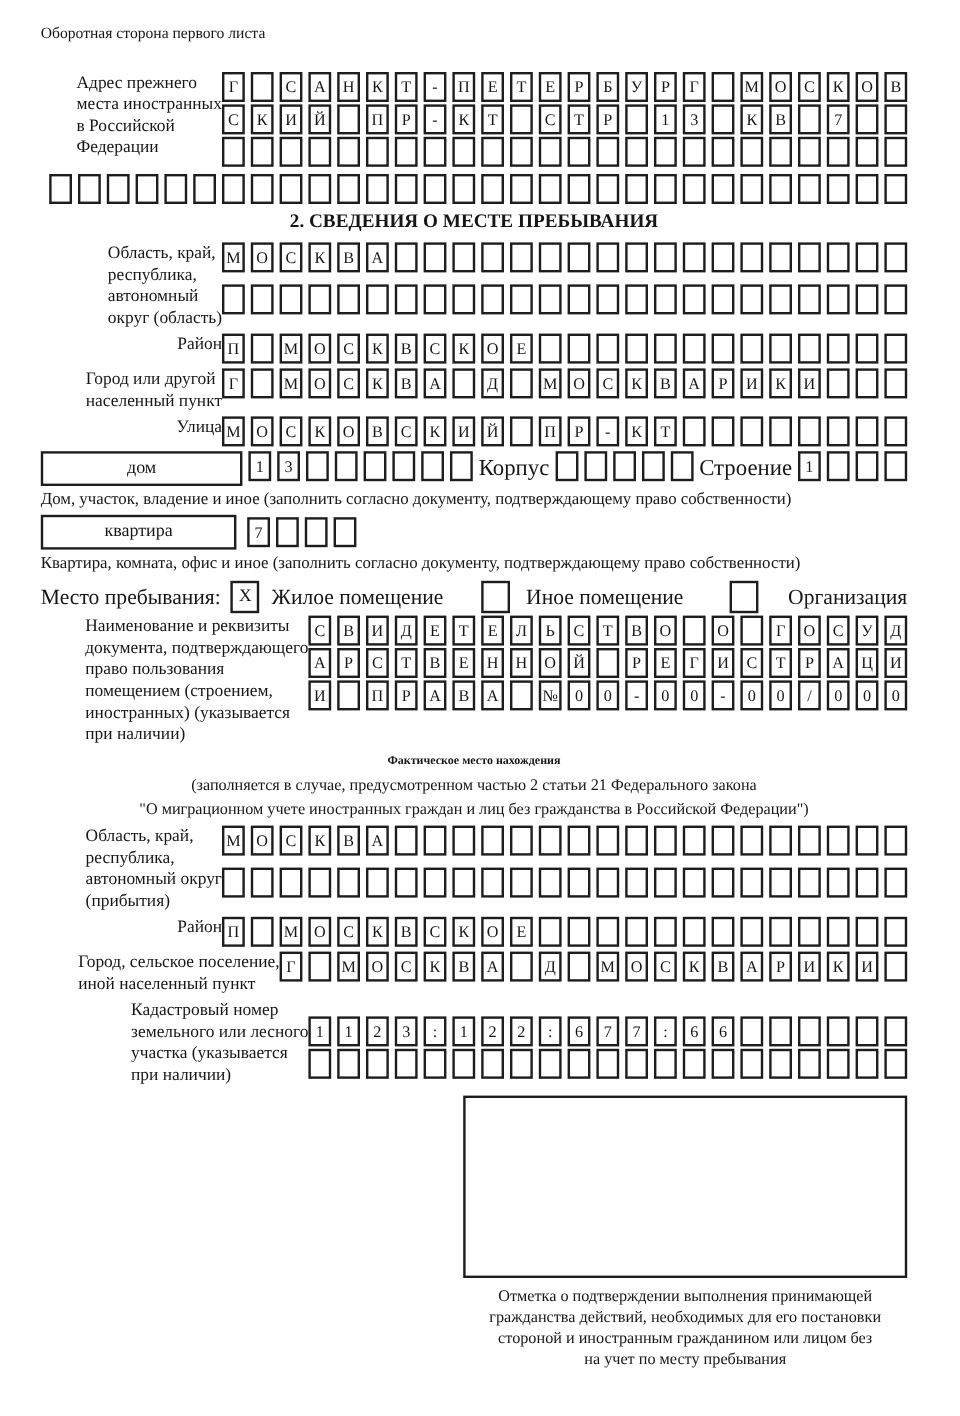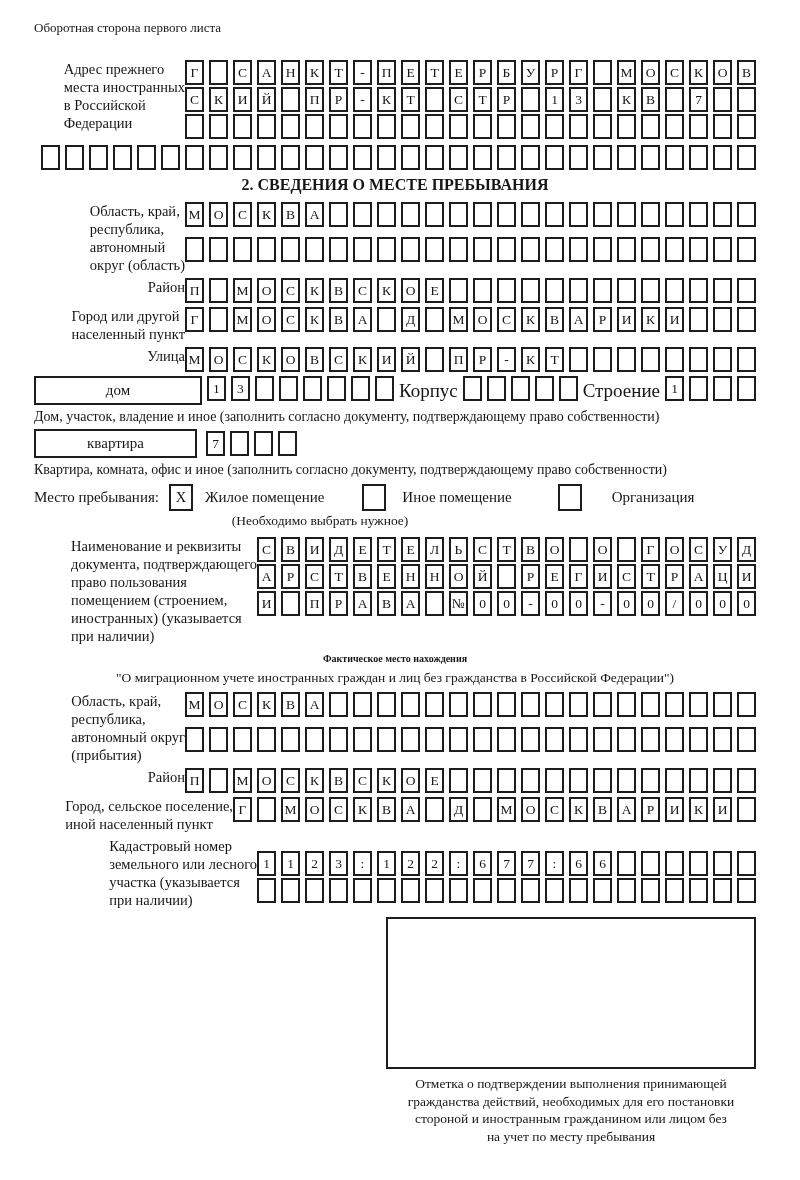--- a/index.html
+++ b/index.html
@@ -42,21 +42,21 @@
   }
   .dom-box { width: 168px; }
   .kv-box { width: 163px; }
   .house-row { margin: 4px 0 4px 0; }
   .apt-row { display: flex; align-items: center; gap: 9px; margin: 4px 0 4px 0; }
   .stay-row { display: flex; align-items: center; margin: 6px 0 2px 0; }
   .checkbox {
     flex: 0 0 24px; width: 24px; height: 27px; border: 2px solid #1d1d1d;
     text-align: center; font-size: 14.5px; line-height: 23px;
   }
-  .stay-row .txt { font-size: 15px; white-space: nowrap; }
+  .stay-row .txt { font-size: 18px; white-space: nowrap; }
   .stay-note { text-align: center; font-size: 13.5px; margin: 2px 150px 8px 0; }
   .fact-caption { text-align: center; font-size: 13.5px; line-height: 20px; margin-bottom: 4px; }
   .cad-grid { margin-top: 14px; }
   .stamp-wrap { width: 370px; margin-left: auto; margin-top: 8px; }
   .stamp-box { width: 370px; height: 152px; border: 2px solid #1d1d1d; }
   .stamp-caption { font-size: 13.5px; line-height: 17.5px; text-align: center; margin-top: 6px; }
 </style>
 </head>
 <body>
 
@@ -397,21 +397,20 @@
     <span class="txt">Жилое помещение</span>
     <span style="width:38px"></span>
     <span class="checkbox"></span>
     <span style="width:16px"></span>
     <span class="txt">Иное помещение</span>
     <span style="width:46px"></span>
     <span class="checkbox"></span>
     <span style="width:30px"></span>
     <span class="txt">Организация</span>
   </div>
-  <div class="stay-note">(Необходимо выбрать нужное)</div>
 
   <div class="frow block">
     <div class="label">
       <div>Наименование и реквизиты</div>
       <div>документа, подтверждающего</div>
       <div>право пользования</div>
       <div>помещением (строением,</div>
       <div>иностранных) (указывается</div>
       <div>при наличии)</div>
     </div>
@@ -483,20 +482,21 @@
           <span class="cell">/</span>
           <span class="cell">0</span>
           <span class="cell">0</span>
           <span class="cell">0</span>
         </div>
     </div>
   </div>
 
   <div class="subtitle">Фактическое место нахождения</div>
   <div class="fact-caption">
+    <div>(заполняется в случае, предусмотренном частью 2 статьи 21 Федерального закона</div>
     <div>"О миграционном учете иностранных граждан и лиц без гражданства в Российской Федерации")</div>
   </div>
 
   <div class="frow block">
     <div class="label">
       <div>Область, край,</div>
       <div>республика,</div>
       <div>автономный округ</div>
       <div>(прибытия)</div>
     </div>

